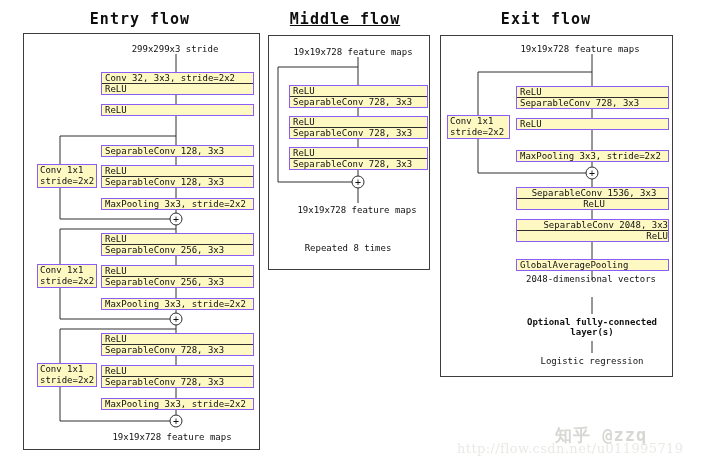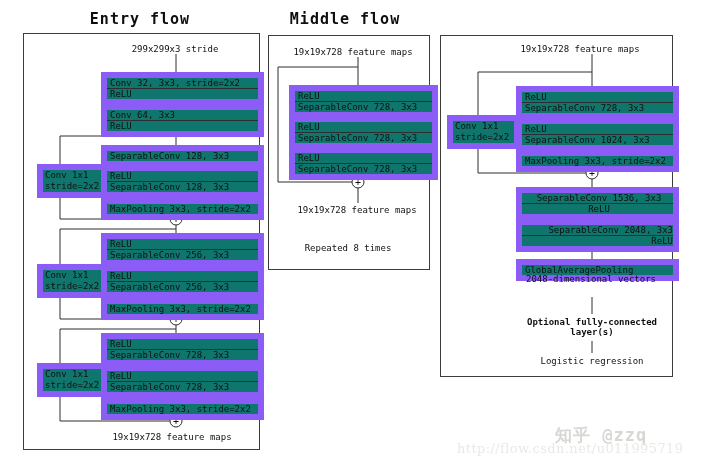--- a/index.html
+++ b/index.html
@@ -4,41 +4,42 @@
 <style>
   html,body{margin:0;padding:0;background:#fff;}
   #canvas{
     position:relative;width:720px;height:466px;background:#ffffff;overflow:hidden;
     font-family:"DejaVu Sans Mono","Liberation Mono",monospace;
   }
   .ttl{position:absolute;transform:translateX(-50%);font-size:15px;font-weight:bold;
        color:#0e0e0e;white-space:nowrap;letter-spacing:1px;}
   .outer{position:absolute;border:1px solid #3d3d3d;background:transparent;}
   svg{position:absolute;left:0;top:0;}
-  .node{position:absolute;background:#0f766e;border:6px solid #8b5cf6;box-sizing:content-box;}
+  .node{position:absolute;background:#fef9c3;border:1px solid #8b5cf6;box-sizing:content-box;}
   .node .r{height:10px;line-height:10px;font-size:9px;padding-left:3px;color:#101010;
            white-space:nowrap;overflow:hidden;}
   .node .r + .r{border-top:1px solid #2e2e2e;}
   .node.nodiv .r{height:11px;line-height:11px;padding-left:2px;}
   .node.nodiv .r + .r{border-top:none;}
   .lbl{position:absolute;transform:translateX(-50%);font-size:9px;color:#101010;
        white-space:nowrap;}
   .lbl.c2{text-align:center;line-height:10px;}
   .wm-zhihu{position:absolute;left:555px;top:424px;font-size:17px;font-weight:bold;
             color:#d7d7d3;white-space:nowrap;letter-spacing:1px;}
   .wm-url{position:absolute;left:457px;top:441px;font-size:13px;color:#eae9e5;
           font-family:"DejaVu Serif","Liberation Serif",serif;white-space:nowrap;letter-spacing:0.4px;}
 </style>
 </head>
 <body>
 
 <div id="canvas">
 
   <div class="ttl" style="left:140px;top:10px;">Entry flow</div>
-  <div class="ttl" style="left:345px;top:10px;">Middle flow</div>
+  <div class="ttl" style="left:345px;top:10px;text-decoration:underline;">Middle flow</div>
+  <div class="ttl" style="left:546px;top:10px;">Exit flow</div>
 
   <div class="outer" style="left:23px;top:33px;width:235px;height:415px;"></div>
   <div class="outer" style="left:268px;top:35px;width:160px;height:233px;"></div>
   <div class="outer" style="left:440px;top:35px;width:231px;height:340px;"></div>
 
   <svg width="720" height="466">
     <g stroke="#2e2e2e" stroke-width="1" fill="none">
 
       <line x1="176" y1="54" x2="176" y2="427"></line>
 
@@ -73,21 +74,20 @@
     </g>
   </svg>
 
   <div class="lbl" style="left:175px;top:44px;">299x299x3 stride</div>
 
   <div class="node" style="left:101px;top:72px;width:151px;">
     <div class="r">Conv 32, 3x3, stride=2x2</div>
     <div class="r">ReLU</div>
   </div>
   <div class="node" style="left:101px;top:104px;width:151px;">
-    <div class="r">Conv 64, 3x3</div>
     <div class="r">ReLU</div>
   </div>
   <div class="node" style="left:101px;top:145px;width:151px;">
     <div class="r">SeparableConv 128, 3x3</div>
   </div>
   <div class="node" style="left:101px;top:165px;width:151px;">
     <div class="r">ReLU</div>
     <div class="r">SeparableConv 128, 3x3</div>
   </div>
   <div class="node" style="left:101px;top:198px;width:151px;">
@@ -159,21 +159,20 @@
     <div class="r">Conv 1x1</div>
     <div class="r">stride=2x2</div>
   </div>
 
   <div class="node" style="left:516px;top:86px;width:151px;">
     <div class="r">ReLU</div>
     <div class="r">SeparableConv 728, 3x3</div>
   </div>
   <div class="node" style="left:516px;top:118px;width:151px;">
     <div class="r">ReLU</div>
-    <div class="r">SeparableConv 1024, 3x3</div>
   </div>
   <div class="node" style="left:516px;top:150px;width:151px;">
     <div class="r">MaxPooling 3x3, stride=2x2</div>
   </div>
 
   <div class="node" style="left:516px;top:187px;width:151px;text-align:center;">
     <div class="r">SeparableConv 1536, 3x3</div>
     <div class="r">ReLU</div>
   </div>
   <div class="node" style="left:516px;top:219px;width:151px;text-align:right;">

